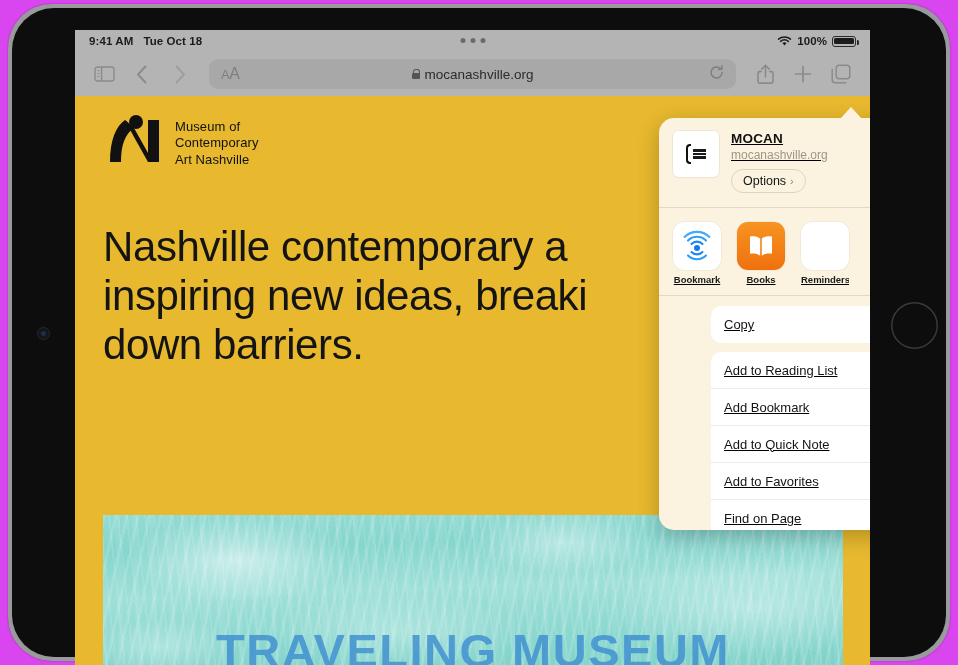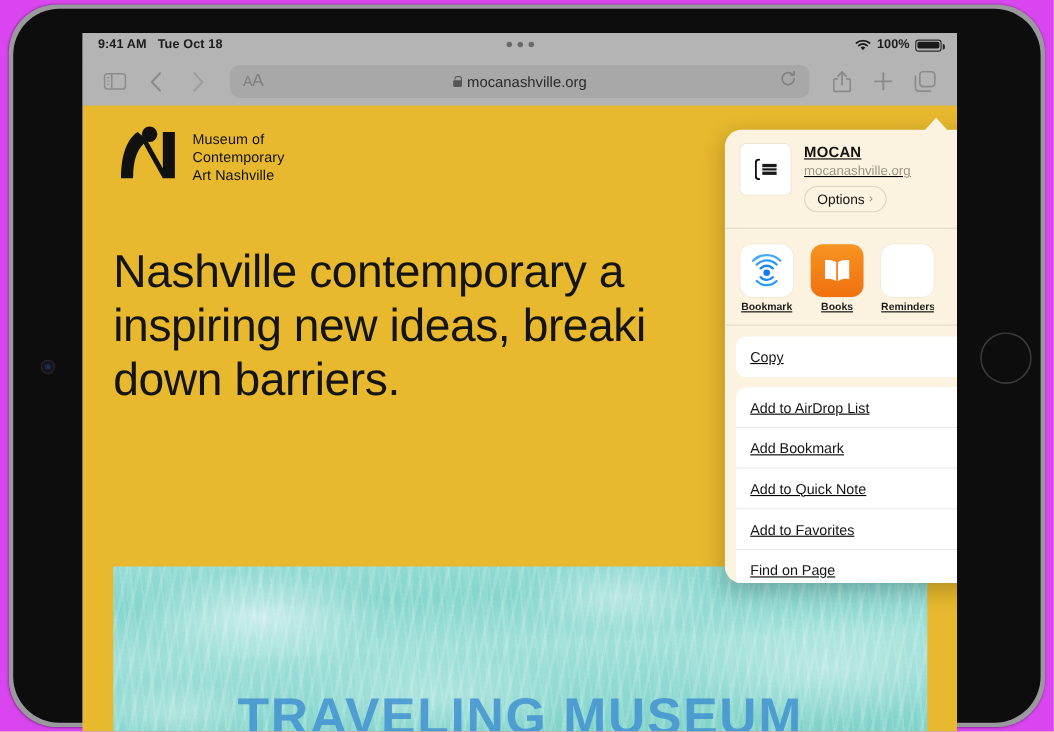--- a/index.html
+++ b/index.html
@@ -244,20 +244,21 @@
   .ic-mail { background: linear-gradient(180deg,#1F9BF5 0%,#1477EE 100%); }
   .ic-books { background: linear-gradient(180deg,#F79421 0%,#F0700E 100%); }
   .ic-reminders { background: #fff; flex-direction: column; gap: 4px; padding: 9px 7px; align-items: stretch; }
 
   .actions {
     padding: 10px 10px 12px 10px;
   }
   .action-group {
     background: #fff; border-radius: 10px; overflow: hidden;
     margin-bottom: 9px;
+    margin-left: 42px;
   }
   .action-row {
     height: 37px; display: flex; align-items: center;
     padding: 0 13px; gap: 10px;
     border-bottom: .5px solid #eceaea;
   }
   .action-group .action-row:last-child { border-bottom: none; }
   .action-label { flex: 1; font-size: 13px; color: #141414; }
 </style>
 </head>
@@ -441,21 +442,21 @@
 
         <div class="action-group">
           <div class="action-row">
             <span class="action-label">Copy</span>
 
           </div>
         </div>
 
         <div class="action-group">
           <div class="action-row">
-            <span class="action-label">Add to AirDrop List</span>
+            <span class="action-label">Add to Reading List</span>
 
           </div>
           <div class="action-row">
             <span class="action-label">Add Bookmark</span>
 
           </div>
           <div class="action-row">
             <span class="action-label">Add to Quick Note</span>
 
           </div>

